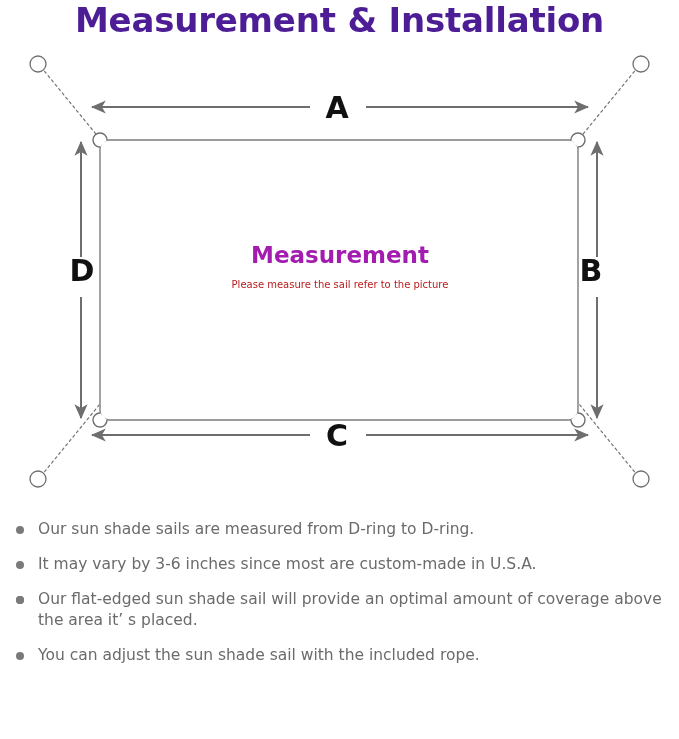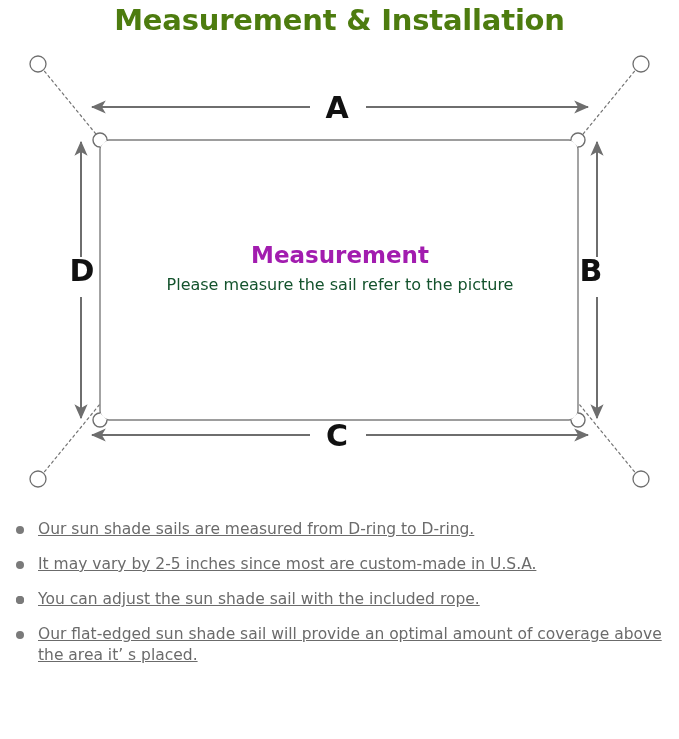--- a/index.html
+++ b/index.html
@@ -20,23 +20,23 @@
   
   .page-title {
     position: absolute;
     left: 0;
     top: 0;
     width: 679px;
     height: 44px;
     line-height: 40px;
     text-align: center;
     font-family: "DejaVu Sans", "Liberation Sans", sans-serif;
-    font-size: 29px;
+    font-size: 34px;
     font-weight: bold;
-    color: #4d7c0f;
+    color: #4c1d95;
     letter-spacing: -0.2px;
     white-space: nowrap;
   }
 
   
   .diagram-wrap {
     position: absolute;
     left: 0;
     top: 44px;
     width: 679px;
@@ -59,23 +59,23 @@
   .center-title {
     font-family: "DejaVu Sans", "Liberation Sans", sans-serif;
     font-size: 23px;
     font-weight: bold;
     color: #a21caf;
     line-height: 30px;
     white-space: nowrap;
   }
   .center-sub {
     font-family: "DejaVu Sans", "Liberation Sans", sans-serif;
-    font-size: 16px;
+    font-size: 10px;
     font-weight: normal;
-    color: #14532d;
+    color: #b91c1c;
     line-height: 22px;
     margin-top: 4px;
     white-space: nowrap;
   }
 
   
   .dim-letter {
     position: absolute;
     font-family: "DejaVu Sans", "Liberation Sans", sans-serif;
     font-size: 30px;
@@ -101,21 +101,20 @@
     list-style: none;
   }
   .note-item {
     position: relative;
     padding-left: 28px;
     margin: 0 12px 14px 10px;
     font-family: "DejaVu Sans", "Liberation Sans", sans-serif;
     font-size: 15.5px;
     line-height: 21px;
     color: #6b6b6b;
-    text-decoration: underline;
   }
   .note-bullet {
     position: absolute;
     left: 6px;
     top: 7px;
     width: 8px;
     height: 8px;
     border-radius: 50%;
     background: #7a7a7a;
   }
@@ -184,26 +183,26 @@
   </div>
 </div>
 
 <ul class="notes">
   <li class="note-item">
     <span class="note-bullet"></span>
     <span>Our sun shade sails are measured from D-ring to D-ring.</span>
   </li>
   <li class="note-item">
     <span class="note-bullet"></span>
-    <span>It may vary by 2-5 inches since most are custom-made in U.S.A.</span>
-  </li>
-  <li class="note-item">
-    <span class="note-bullet"></span>
+    <span>It may vary by 3-6 inches since most are custom-made in U.S.A.</span>
+  </li>
+  <li class="note-item">
+    <span class="note-bullet"></span>
+  </li>
+  <li class="note-item">
+    <span class="note-bullet"></span>
+    <span>Our flat-edged sun shade sail will provide an optimal amount of coverage above the area it’ s placed.</span>
   </li>
   <li class="note-item">
     <span class="note-bullet"></span>
     <span>You can adjust the sun shade sail with the included rope.</span>
   </li>
-  <li class="note-item">
-    <span class="note-bullet"></span>
-    <span>Our flat-edged sun shade sail will provide an optimal amount of coverage above the area it’ s placed.</span>
-  </li>
 </ul>
 
 </body></html>

